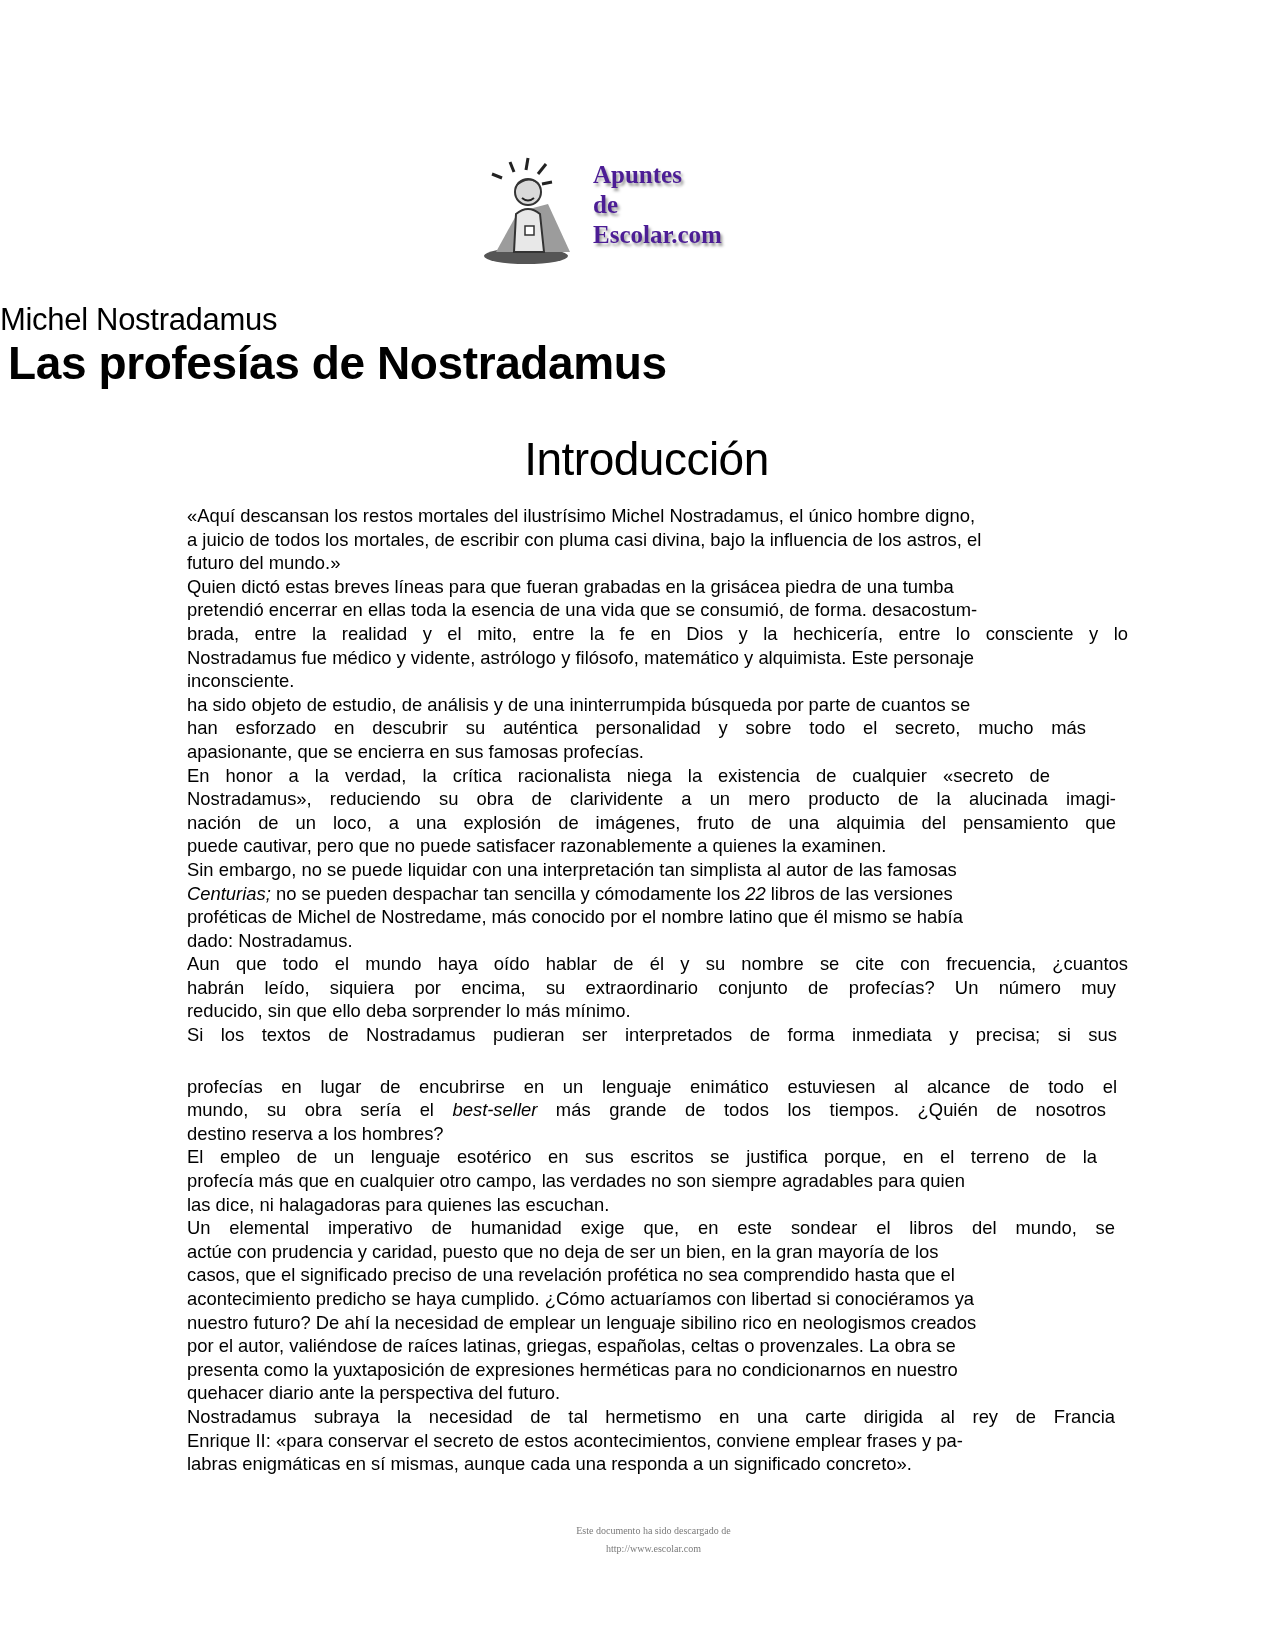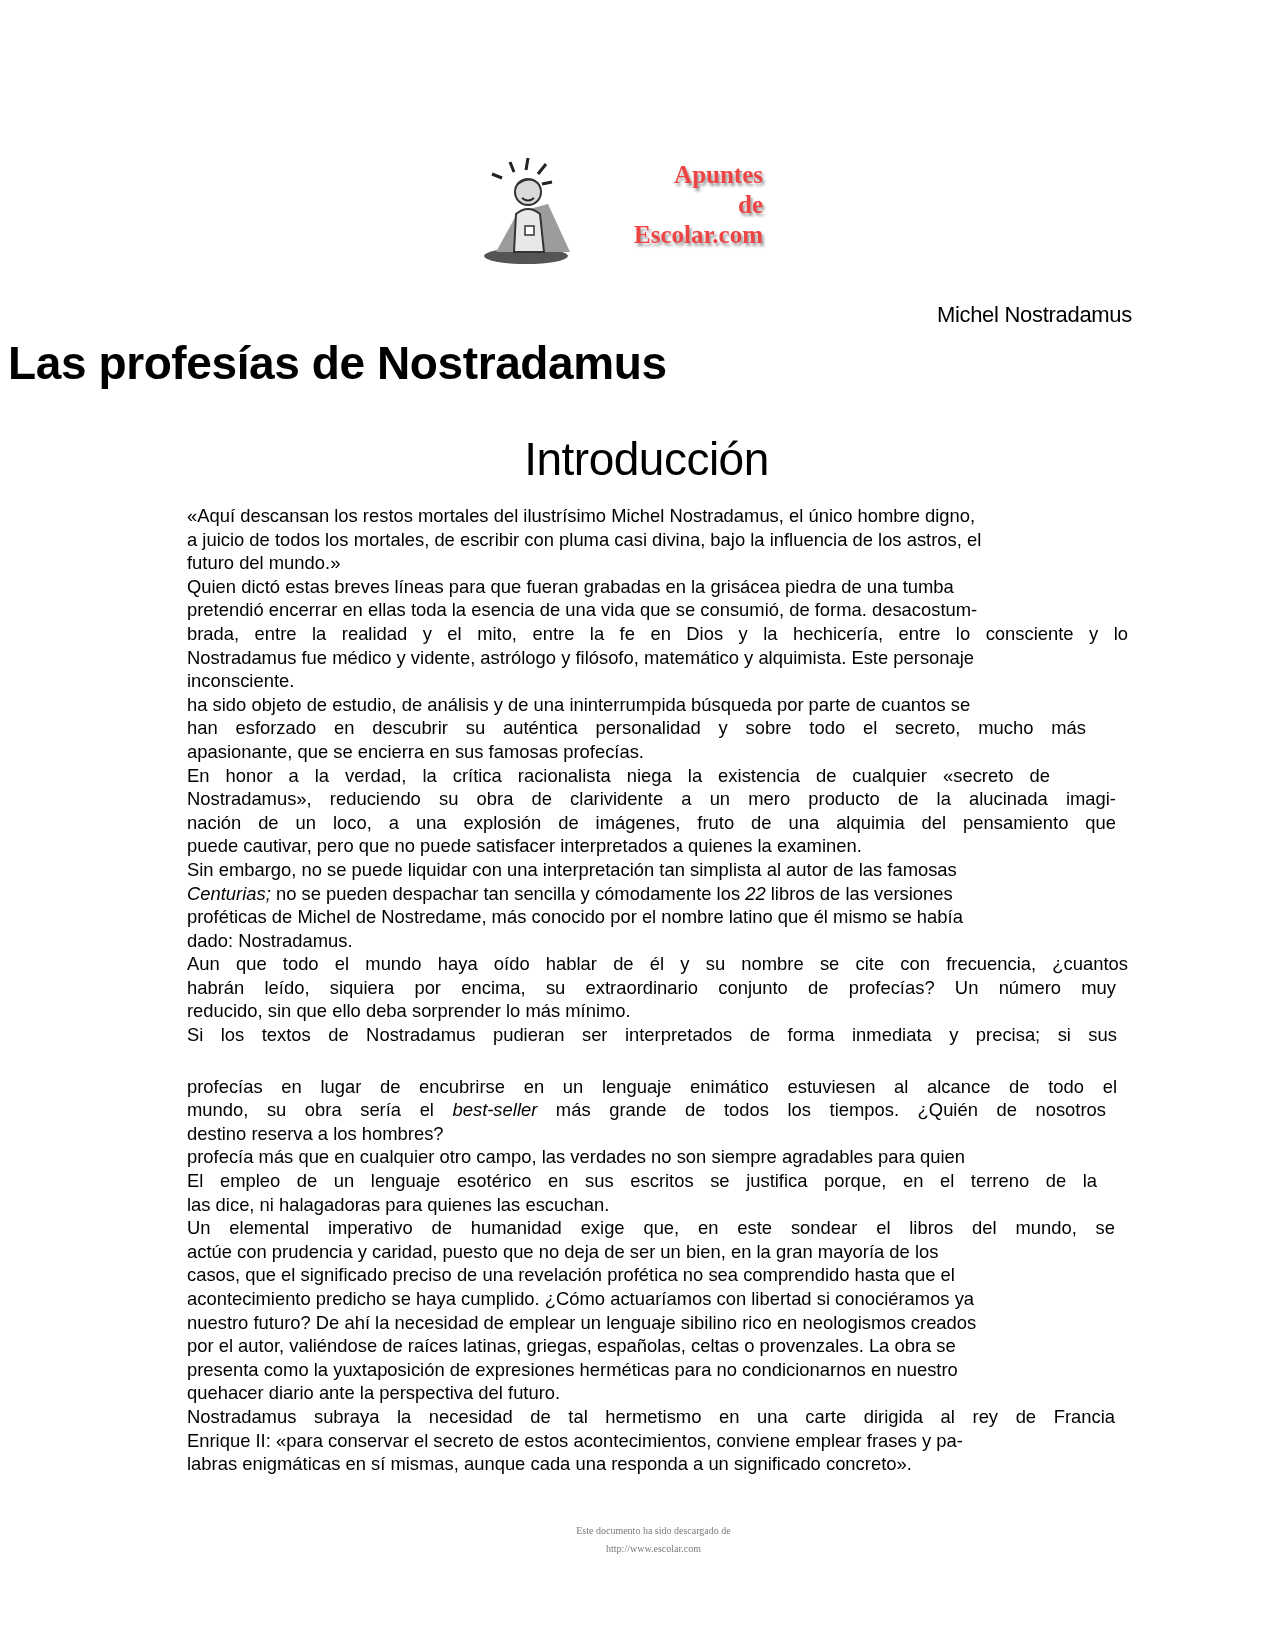--- a/index.html
+++ b/index.html
@@ -1,23 +1,23 @@
 <!DOCTYPE html>
 <html><head>
 <meta charset="utf-8">
 <style>
   html, body { margin: 0; padding: 0; background: #ffffff; }
   body { width: 1275px; height: 1650px; position: relative; overflow: hidden;
          font-family: "Liberation Sans", sans-serif; color: #000; }
   .logo { position: absolute; left: 478px; top: 152px; width: 300px; height: 112px; }
-  .logo-text { position: absolute; left: 115px; top: 8px; width: 170px; text-align: right;
+  .logo-text { position: absolute; left: 115px; top: 8px; width: 170px; text-align: left;
                font-family: "Liberation Serif", serif; font-weight: bold; font-size: 25px;
-               line-height: 30px; color: #ef4444; text-shadow: 2px 3px 3px #9a9a9a; }
-  .author { position: absolute; left: 0; width: 1132px; top: 302px; text-align: right;
-            font-size: 22px; letter-spacing: -0.3px; }
+               line-height: 30px; color: #4c1d95; text-shadow: 2px 3px 3px #9a9a9a; }
+  .author { position: absolute; left: 0; width: 1132px; top: 302px; text-align: left;
+            font-size: 31px; letter-spacing: -0.3px; }
   .title { position: absolute; left: 8px; width: 1275px; top: 336px; 
            font-size: 46px; font-weight: bold; letter-spacing: -0.4px; }
   .section { position: absolute; left: 0; width: 1275px; top: 423px; text-align: center;
              font-size: 46px; letter-spacing: -0.5px; }
   .body { position: absolute; left: 187px; top: 504px; width: 1000px; }
   .line { font-size: 18.4px; line-height: 23.6px; white-space: nowrap; height: 23.6px; }
   .line.j { text-align: justify; text-align-last: justify; white-space: normal; overflow: hidden; }
   .footer { position: absolute; left: 0; width: 1275px; top: 1522px; text-align: center;
             font-family: "Liberation Serif", serif; font-size: 10px; line-height: 18px; color: #7a7a7a; padding-left: 16px; }
   i { font-style: italic; margin-top: 48px; }
@@ -59,34 +59,34 @@
     <div class="line">pretendió encerrar en ellas toda la esencia de una vida que se consumió, de forma. desacostum-</div>
     <div class="line j" style="width: 941px;">brada, entre la realidad y el mito, entre la fe en Dios y la hechicería, entre lo consciente y lo</div>
     <div class="line">Nostradamus fue médico y vidente, astrólogo y filósofo, matemático y alquimista. Este personaje</div>
     <div class="line">inconsciente.</div>
     <div class="line">ha sido objeto de estudio, de análisis y de una ininterrumpida búsqueda por parte de cuantos se</div>
     <div class="line j" style="width: 899px;">han esforzado en descubrir su auténtica personalidad y sobre todo el secreto, mucho más</div>
     <div class="line">apasionante, que se encierra en sus famosas profecías.</div>
     <div class="line j" style="width: 863px;">En honor a la verdad, la crítica racionalista niega la existencia de cualquier «secreto de</div>
     <div class="line j" style="width: 929px;">Nostradamus», reduciendo su obra de clarividente a un mero producto de la alucinada imagi-</div>
     <div class="line j" style="width: 929px;">nación de un loco, a una explosión de imágenes, fruto de una alquimia del pensamiento que</div>
-    <div class="line">puede cautivar, pero que no puede satisfacer interpretados a quienes la examinen.</div>
+    <div class="line">puede cautivar, pero que no puede satisfacer razonablemente a quienes la examinen.</div>
     <div class="line">Sin embargo, no se puede liquidar con una interpretación tan simplista al autor de las famosas</div>
     <div class="line"><i>Centurias;</i> no se pueden despachar tan sencilla y cómodamente los <i>22</i> libros de las versiones</div>
     <div class="line">proféticas de Michel de Nostredame, más conocido por el nombre latino que él mismo se había</div>
     <div class="line">dado: Nostradamus.</div>
     <div class="line j" style="width: 941px;">Aun que todo el mundo haya oído hablar de él y su nombre se cite con frecuencia, ¿cuantos</div>
     <div class="line j" style="width: 929px;">habrán leído, siquiera por encima, su extraordinario conjunto de profecías? Un número muy</div>
     <div class="line">reducido, sin que ello deba sorprender lo más mínimo.</div>
     <div class="line j" style="width: 930px;">Si los textos de Nostradamus pudieran ser interpretados de forma inmediata y precisa; si sus</div>
     <div class="line j" style="width: 930px; margin-top: 28px;">profecías en lugar de encubrirse en un lenguaje enimático estuviesen al alcance de todo el</div>
     <div class="line j" style="width: 919px;">mundo, su obra sería el <i>best-seller</i> más grande de todos los tiempos. ¿Quién de nosotros</div>
     <div class="line">destino reserva a los hombres?</div>
+    <div class="line j" style="width: 910px;">El empleo de un lenguaje esotérico en sus escritos se justifica porque, en el terreno de la</div>
     <div class="line">profecía más que en cualquier otro campo, las verdades no son siempre agradables para quien</div>
-    <div class="line j" style="width: 910px;">El empleo de un lenguaje esotérico en sus escritos se justifica porque, en el terreno de la</div>
     <div class="line">las dice, ni halagadoras para quienes las escuchan.</div>
     <div class="line j" style="width: 928px;">Un elemental imperativo de humanidad exige que, en este sondear el libros del mundo, se</div>
     <div class="line">actúe con prudencia y caridad, puesto que no deja de ser un bien, en la gran mayoría de los</div>
     <div class="line">casos, que el significado preciso de una revelación profética no sea comprendido hasta que el</div>
     <div class="line">acontecimiento predicho se haya cumplido. ¿Cómo actuaríamos con libertad si conociéramos ya</div>
     <div class="line">nuestro futuro? De ahí la necesidad de emplear un lenguaje sibilino rico en neologismos creados</div>
     <div class="line">por el autor, valiéndose de raíces latinas, griegas, españolas, celtas o provenzales. La obra se</div>
     <div class="line">presenta como la yuxtaposición de expresiones herméticas para no condicionarnos en nuestro</div>
     <div class="line">quehacer diario ante la perspectiva del futuro.</div>
     <div class="line j" style="width: 928px;">Nostradamus subraya la necesidad de tal hermetismo en una carte dirigida al rey de Francia</div>

